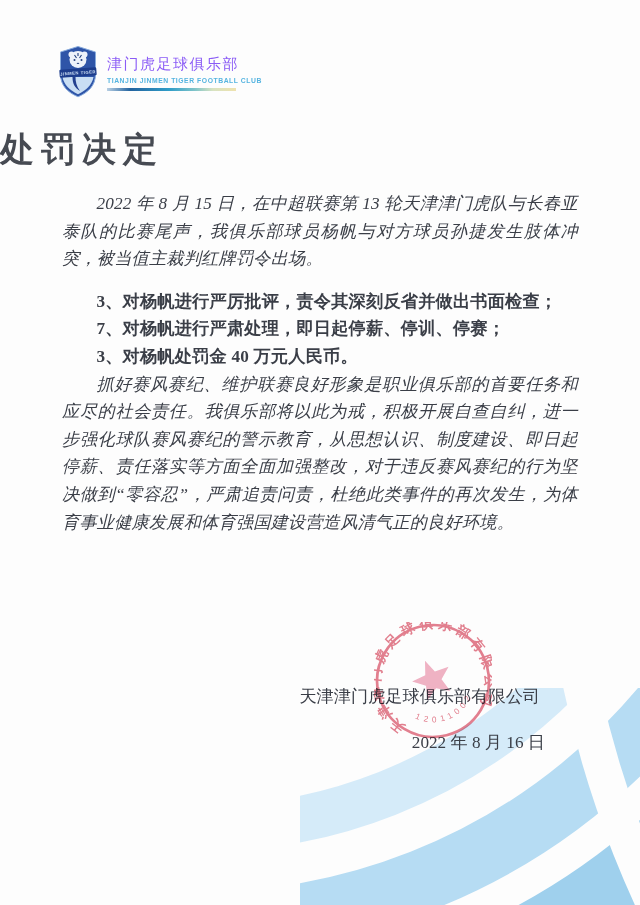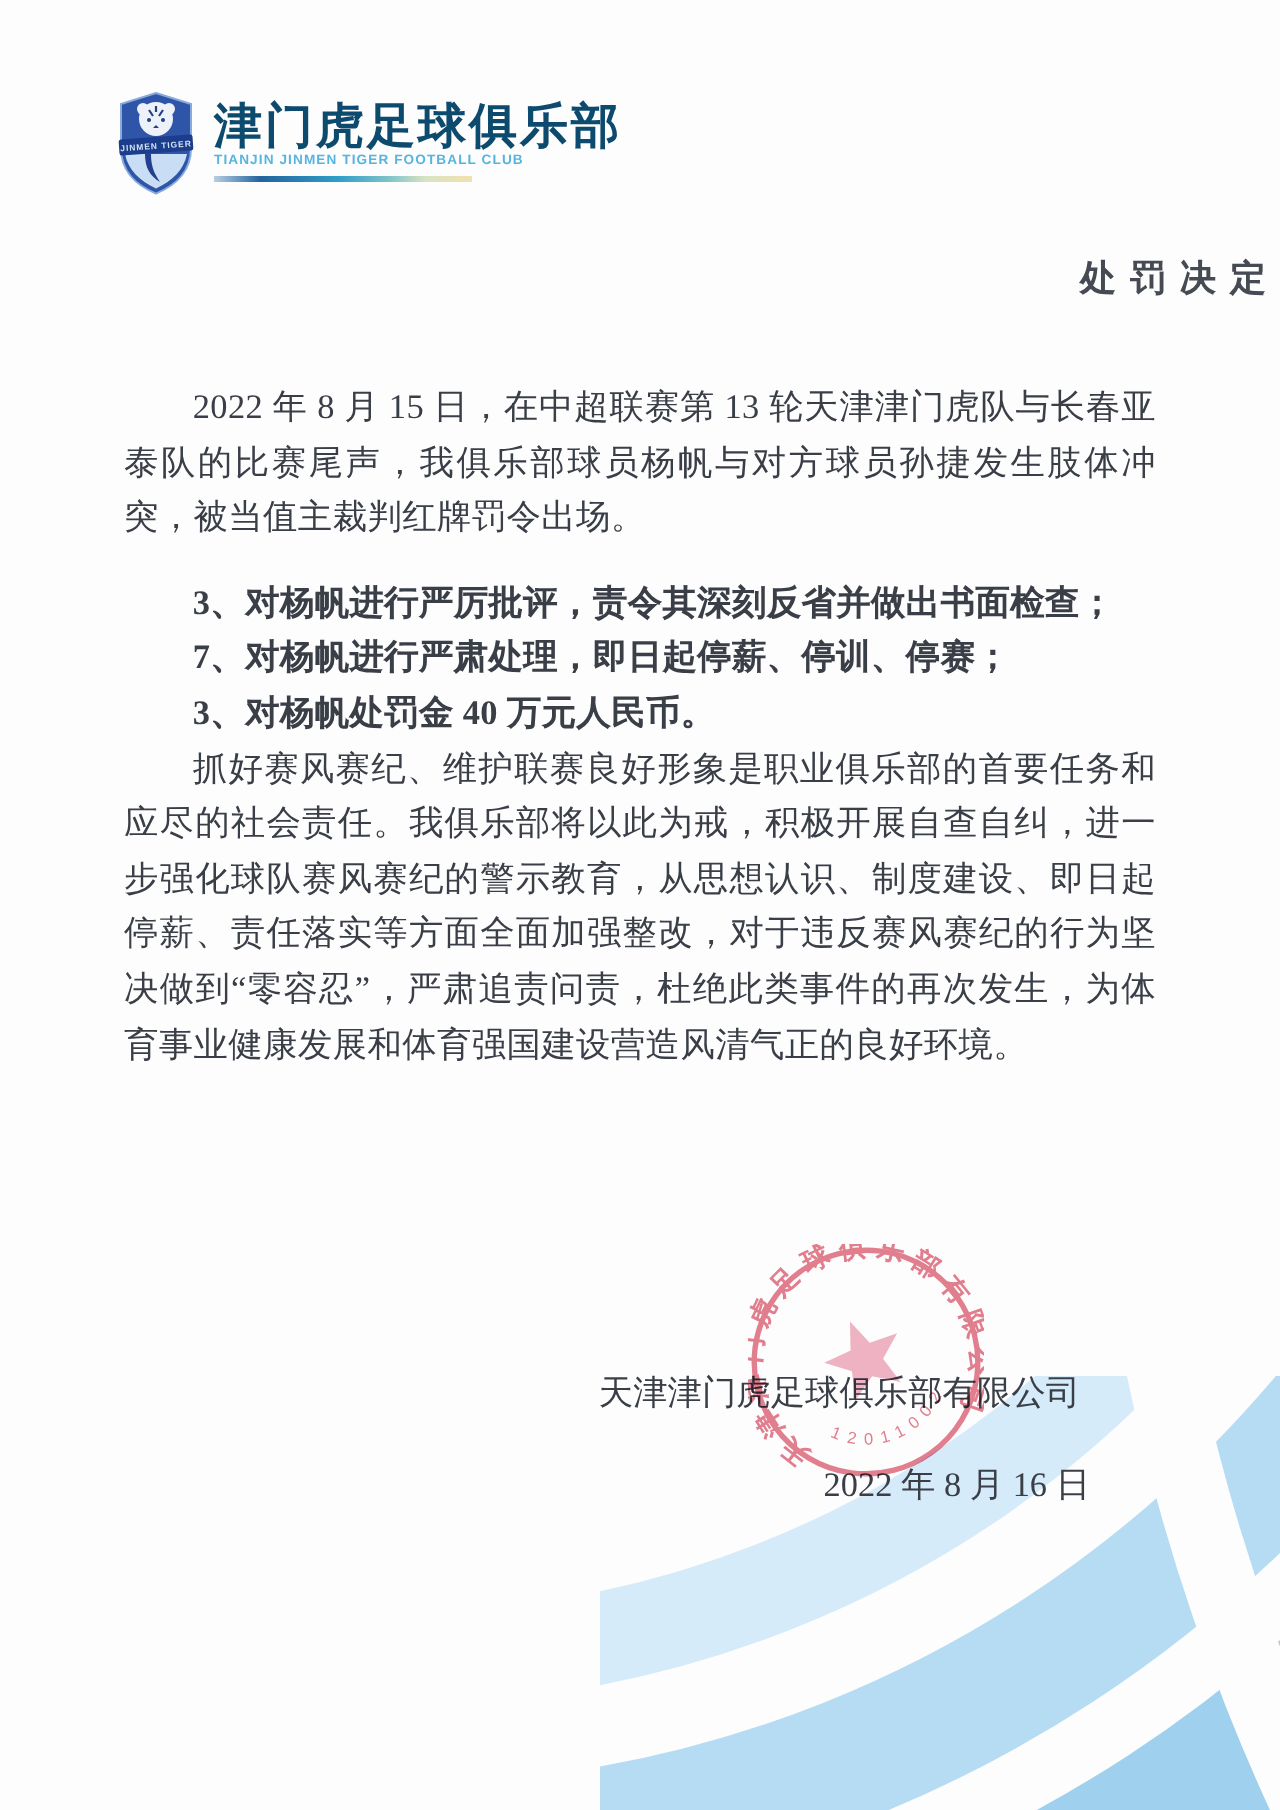--- a/index.html
+++ b/index.html
@@ -8,44 +8,44 @@
     background:#fdfdfd; overflow:hidden;
     font-family:"Liberation Serif","DejaVu Serif",serif;
   }
   .watermark { position:absolute; left:0; top:0; width:640px; height:905px; z-index:0; }
 
   .header { position:absolute; top:46px; left:58px; display:flex; gap:9px; z-index:2; }
   .logo { width:40px; height:52px; flex:0 0 auto; }
   .brand { padding-top:7px; }
   .brand-cn {
     font-family:"Liberation Sans","DejaVu Sans",sans-serif;
-    font-weight:bold; font-size:24px; line-height:21px;
-    color:#0c4a6e; letter-spacing:1.5px;
+    font-weight:normal; font-size:15px; line-height:21px;
+    color:#8b5cf6; letter-spacing:1.5px;
   }
   .brand-en {
     font-family:"Liberation Sans","DejaVu Sans",sans-serif;
     font-weight:bold; font-size:6.8px; color:#55b4e0;
     letter-spacing:0.55px; margin-top:3px; white-space:nowrap;
   }
   .brand-line {
     margin-top:4px; height:2.5px; width:129px;
     background:linear-gradient(90deg,#b8cfe3 0%,#23639f 18%,#2f9dc8 48%,#7fc4c9 68%,#d8e3c2 82%,#efe2ae 100%);
   }
 
   .doc-title {
-    position:absolute; top:127px; left:0; width:640px; text-align:right;
-    font-size:18px; font-weight:bold; color:#464a52; letter-spacing:7px; z-index:2;
+    position:absolute; top:127px; left:0; width:640px; text-align:left;
+    font-size:34px; font-weight:bold; color:#464a52; letter-spacing:7px; z-index:2;
   }
 
   .body-text {
     position:absolute; top:190px; left:62px; width:516px; z-index:2;
     color:#3a3e47; font-size:17.2px; line-height:27.6px;
     text-align:justify; letter-spacing:0.2px;
   }
-  .body-text p { margin:0; text-indent:2em; }
+  .body-text p { margin:0; text-indent:2em;font-style:italic; }
   .penalties { margin-top:15px; font-weight:bold; }
   .penalties div { text-indent:2em; }
   .closing { margin-top:21px; }
 
   .signature-block {
     position:absolute; top:686px; right:62px; z-index:2; text-align:right;
     color:#3a3e47; font-size:17.2px; line-height:22px;
   }
   .company { padding-right:38px; }
   .sig-date { margin-top:24px; padding-right:33px; }

